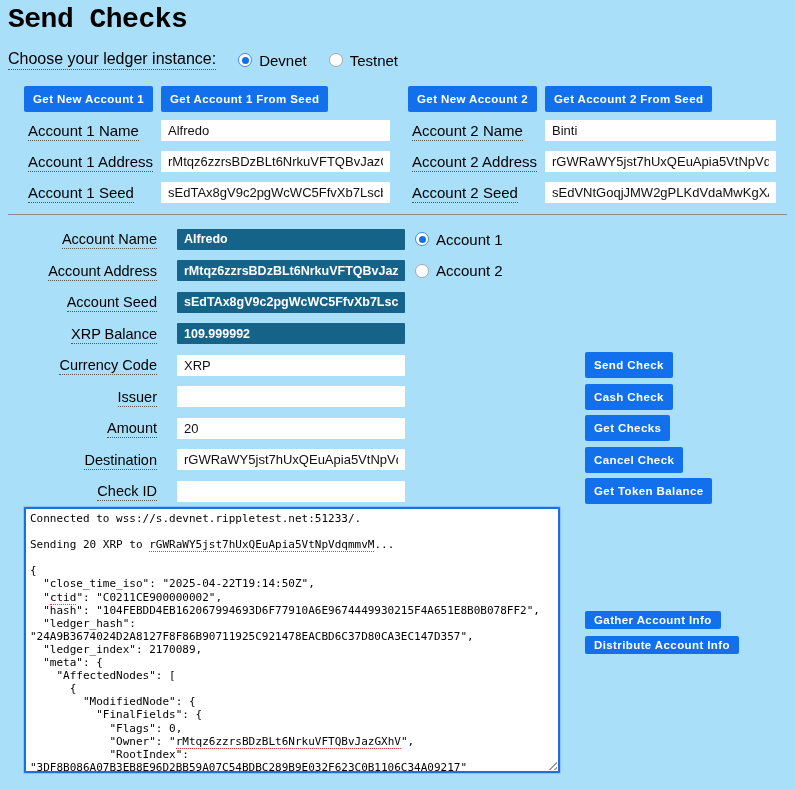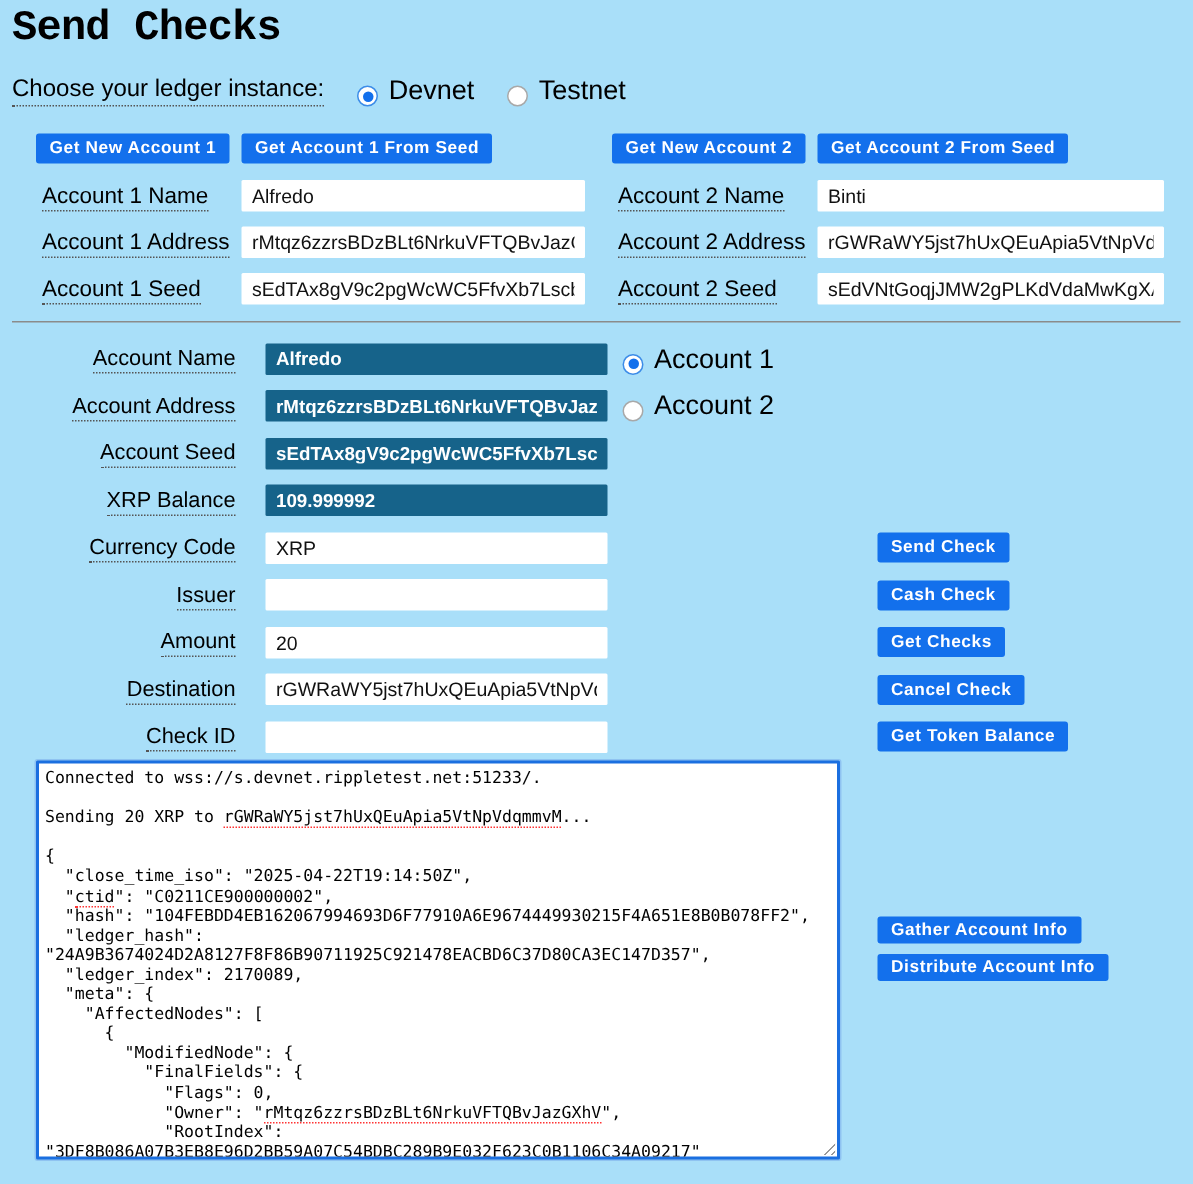--- a/index.html
+++ b/index.html
@@ -4,27 +4,27 @@
 <style>
   html,body{margin:0;padding:0;}
   body{
     width:795px;height:789px;overflow:hidden;position:relative;
     background:#a9dff9;
     font-family:"Liberation Sans", sans-serif;color:#000;
   }
   h1{position:absolute;left:8px;top:4px;margin:0;font-size:28px;font-weight:bold;letter-spacing:-0.5px;font-family:Liberation Mono, monospace;}
   .ul{border-bottom:1.5px dotted #555;padding-bottom:1px;}
   .ledger-row{position:absolute;left:8px;top:50px;display:flex;align-items:center;gap:22px;font-size:16px;}
-  .radio-item{display:flex;align-items:flex-end;gap:7px;font-size:18px;cursor:default;}
+  .radio-item{display:flex;align-items:center;gap:7px;font-size:15px;cursor:default;}
   .radio{width:14px;height:14px;border-radius:50%;background:#fff;border:1px solid #a8a8a8;box-sizing:border-box;position:relative;flex:0 0 auto;}
   .radio.checked{border-color:#3c8ce8;}
   .radio.checked::after{content:"";position:absolute;inset:2.5px;border-radius:50%;background:#1370ec;}
   .btn{
     display:inline-flex;align-items:center;justify-content:center;
-    height:20px;padding:0 9px;border:none;border-radius:2px;
+    height:26px;padding:0 9px;border:none;border-radius:2px;
     background:#1370ec;color:#fff;font-family:"Liberation Sans",sans-serif;
     font-size:11.5px;font-weight:bold;letter-spacing:0.4px;white-space:nowrap;cursor:pointer;
     justify-self:start;
   }
   .top-grid{
     position:absolute;left:24px;top:88px;
     display:grid;grid-template-columns:137px 229px 18px 137px 231px;
     grid-auto-rows:22px;row-gap:9px;align-items:center;
   }
   .lbl{font-size:15px;padding-left:4px;white-space:nowrap;}

